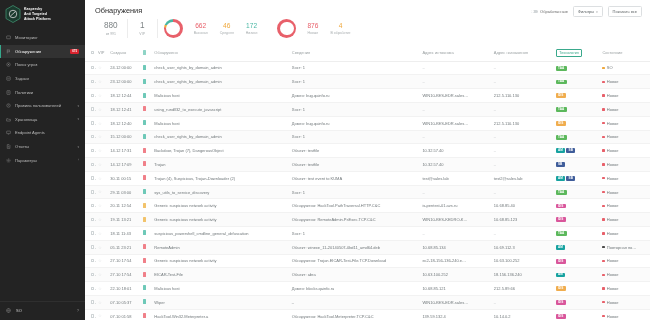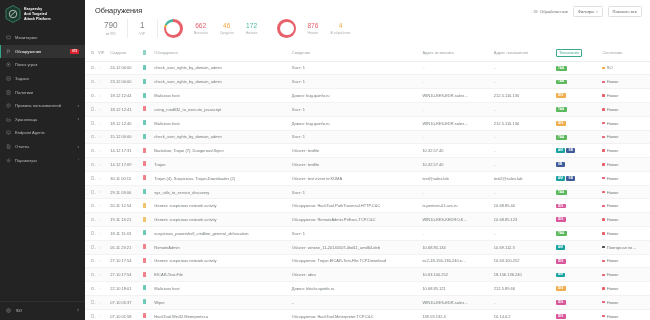--- a/index.html
+++ b/index.html
@@ -274,21 +274,21 @@
           <span class="mini-caret">▾</span>
         </button>
         <button class="btn-outline">
           <span>Показать все</span>
         </button>
       </div>
     </div>
 
     <div class="kpi-bar">
       <div class="kpi-cell sep">
-        <div class="kpi-num">790</div>
+        <div class="kpi-num">880</div>
         <div class="kpi-sub">из 991</div>
       </div>
       <div class="kpi-cell sep">
         <div class="kpi-num">1</div>
         <div class="kpi-sub">VIP</div>
       </div>
 
       <div class="kpi-group">
         <div class="donut" style="background:conic-gradient(#e8606a 0deg 277deg,#efa83c 277deg 296deg,#49b7a4 296deg 360deg);"></div>
         <div class="kpi-mini">

